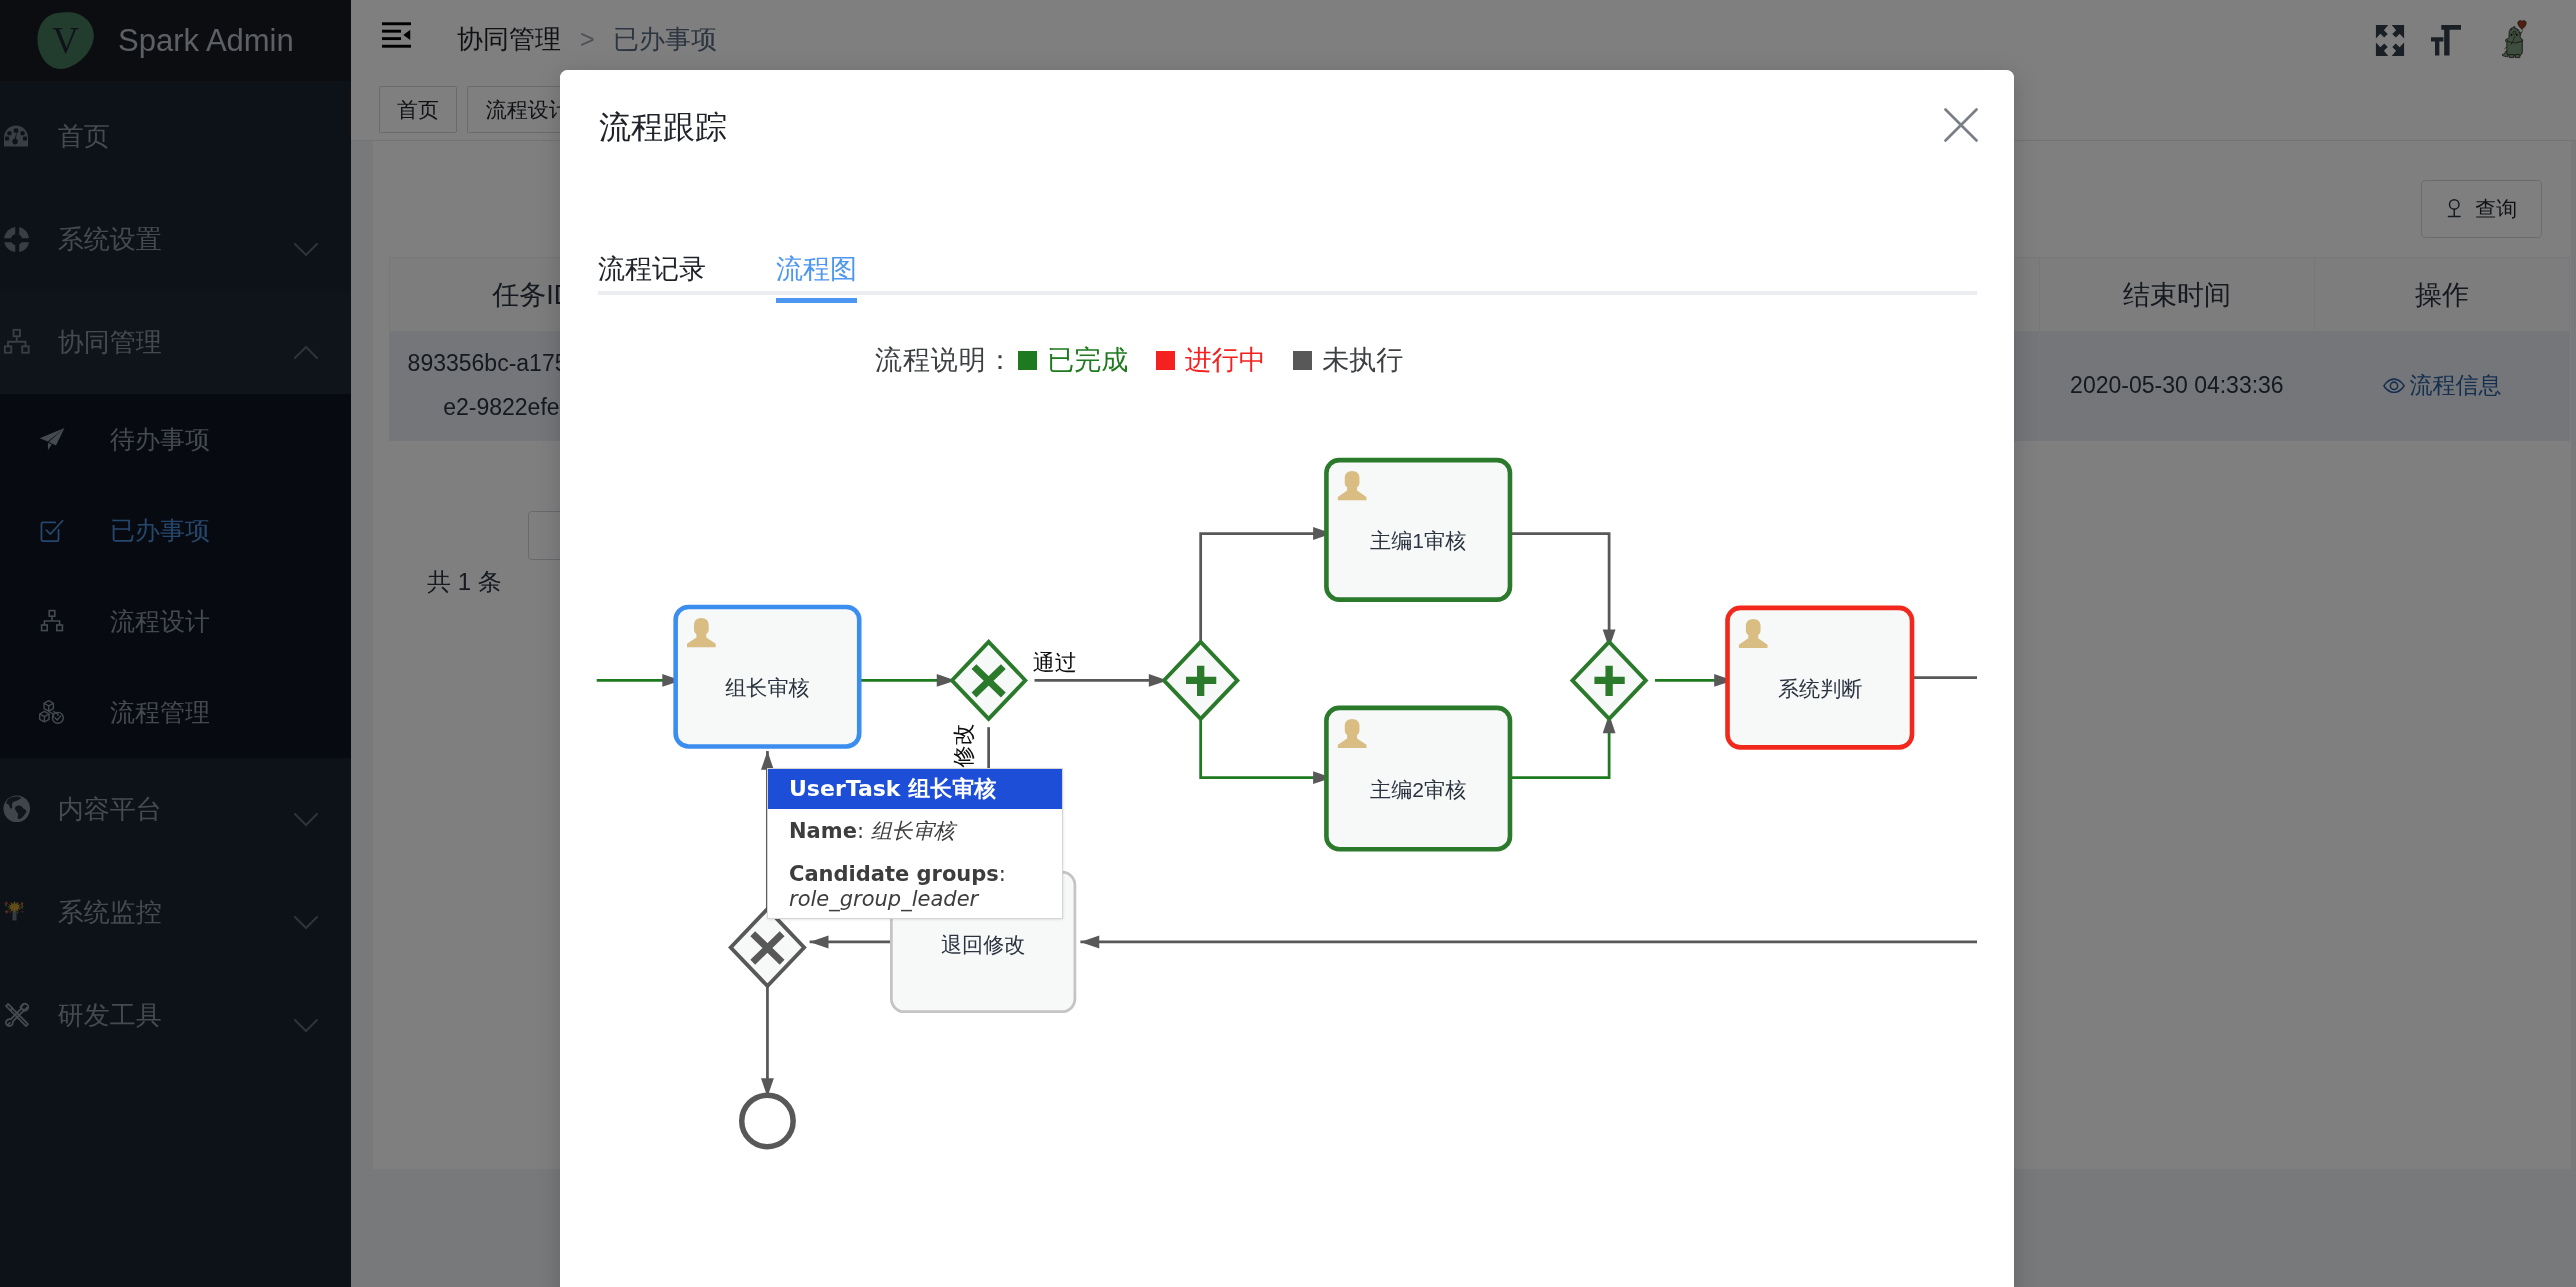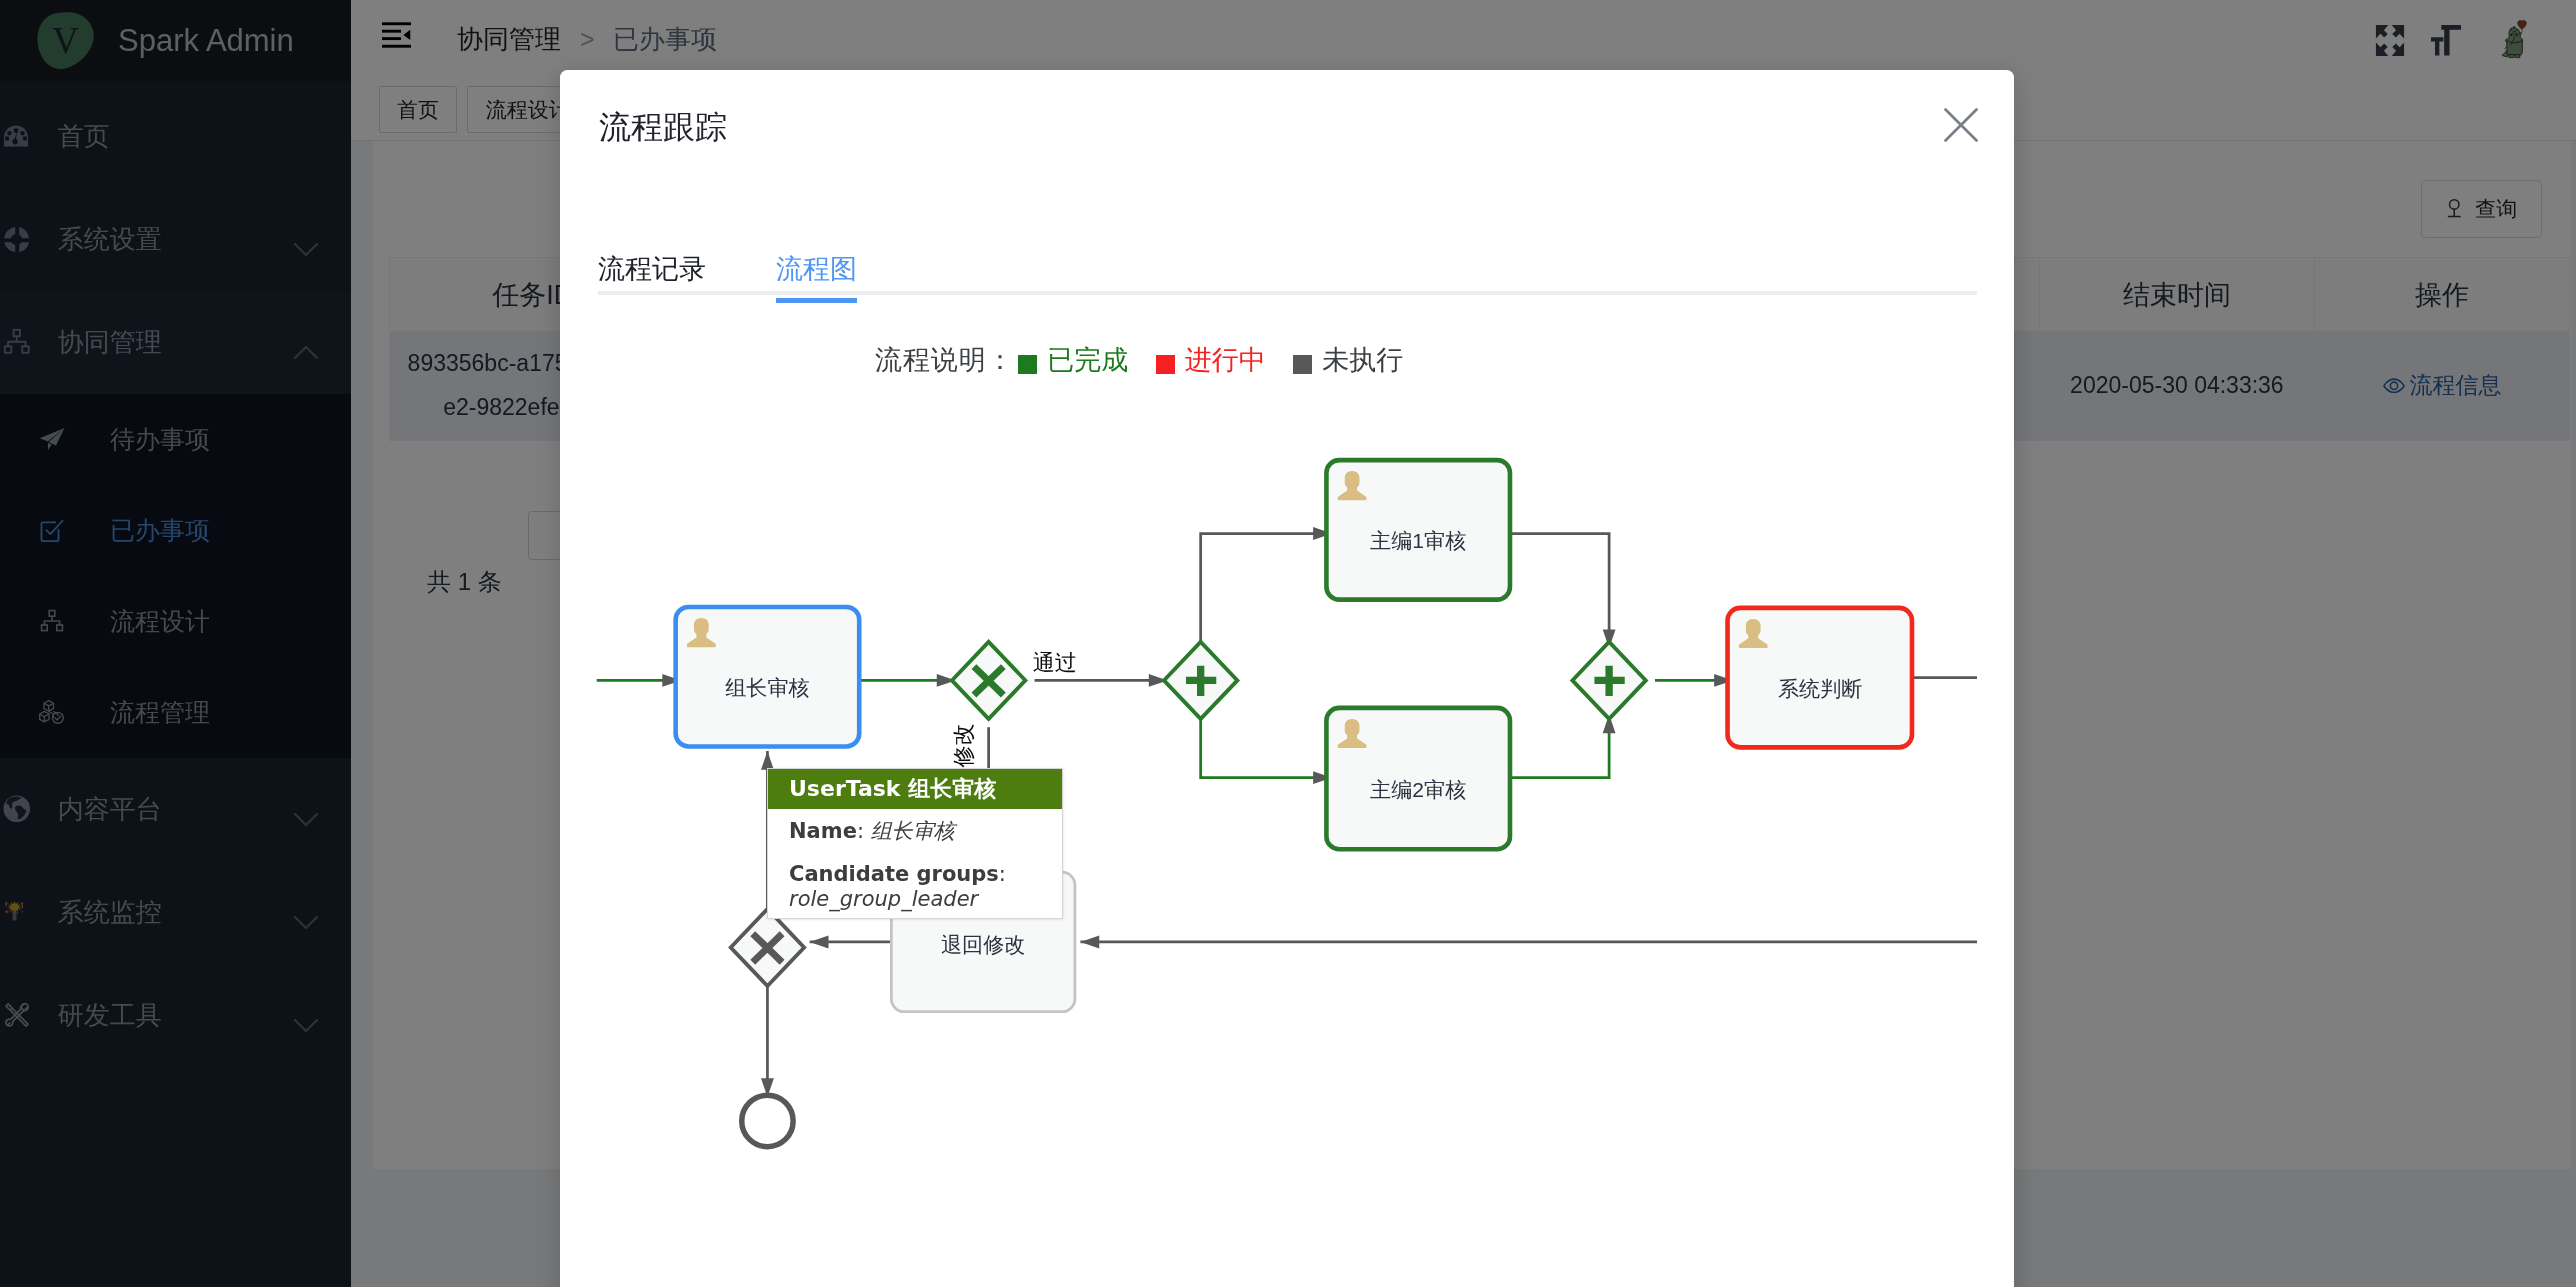--- a/index.html
+++ b/index.html
@@ -44,26 +44,26 @@
   #overlay { position:absolute; left:0; top:0; width:2576px; height:1287px; background:rgba(0,0,0,0.5); z-index:50; }
   #modal { position:absolute; left:560px; top:70px; width:1454px; height:1285px; background:#fff; border-radius:7.3px; box-shadow:0 5.5px 24px rgba(0,0,0,.18); z-index:60; overflow:hidden; }
   #modal .m-title { position:absolute; left:39px; top:41px; font-size:32px; line-height:1; color:#1f2329; }
   #modal .m-close { position:absolute; right:31px; top:33px; width:44px; height:44px; display:flex; align-items:center; justify-content:center; cursor:pointer; }
   #modal .m-tabs { position:absolute; left:38px; top:178px; right:37px; height:47px; border-bottom:4.6px solid #ebedf0; display:flex; align-items:center; }
   .m-tab { font-size:27px; color:#1f2329; margin-right:70px; cursor:pointer; position:relative; line-height:1; }
   .m-tab.active { color:#4d96f2; }
   .m-tab.active:after { content:""; position:absolute; left:0; right:0; bottom:-20px; height:4.6px; background:#4d96f2; }
   #legend { position:absolute; left:315px; top:277px; display:flex; align-items:center; font-size:27px; line-height:1; color:#3c4043; }
   #legend .sq { width:19px; height:19px; display:inline-block; margin-right:10px; }
-  #legend .lg { display:flex; align-items:flex-end; margin-left:3.7px; }
+  #legend .lg { display:flex; align-items:center; margin-left:3.7px; }
   #legend .lbl0 { letter-spacing:0.9px; }
   
   #diagram { position:absolute; left:0; top:0; width:1417px; height:1285px; overflow:hidden; }
   #tooltip { position:absolute; left:207px; top:698px; width:296px; background:#fff; border:0.9px solid #d5d5d5; z-index:80; box-shadow:0 0.9px 2.8px rgba(0,0,0,.15); font-family:"DejaVu Sans", sans-serif; }
-  #tooltip .tt-head { background:#4d7c0f; color:#fff; font-size:22px; font-weight:bold; height:40px; line-height:40px; padding:0 21px; white-space:nowrap; overflow:hidden; }
+  #tooltip .tt-head { background:#1d4ed8; color:#fff; font-size:22px; font-weight:bold; height:40px; line-height:40px; padding:0 21px; white-space:nowrap; overflow:hidden; }
   #tooltip .tt-body { padding:10px 5.5px 7.3px 21px; font-size:21px; color:#3d3d3d; line-height:1.17; }
   #tooltip .tt-row { margin-bottom:18.4px; }
   #tooltip .tt-row:last-child { margin-bottom:0; }
   #tooltip b { font-weight:bold; }
   #tooltip i { font-style:italic; }
 </style>
 </head>
 <body>
 
 <div id="sidebar">

